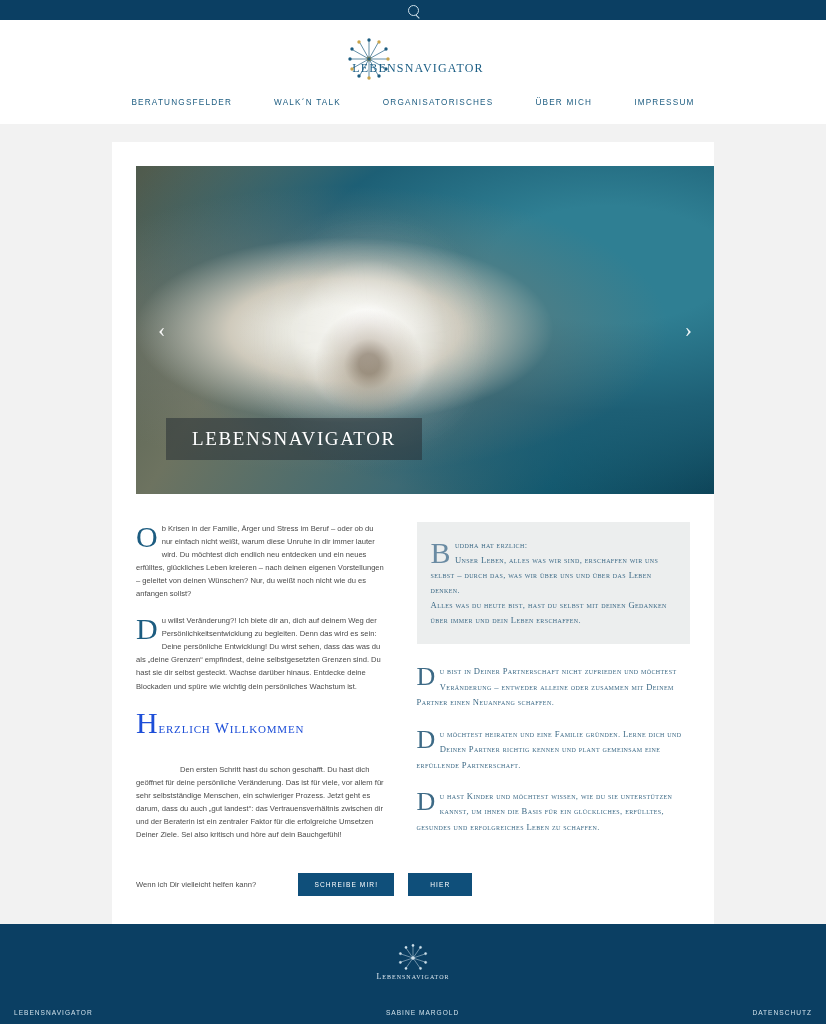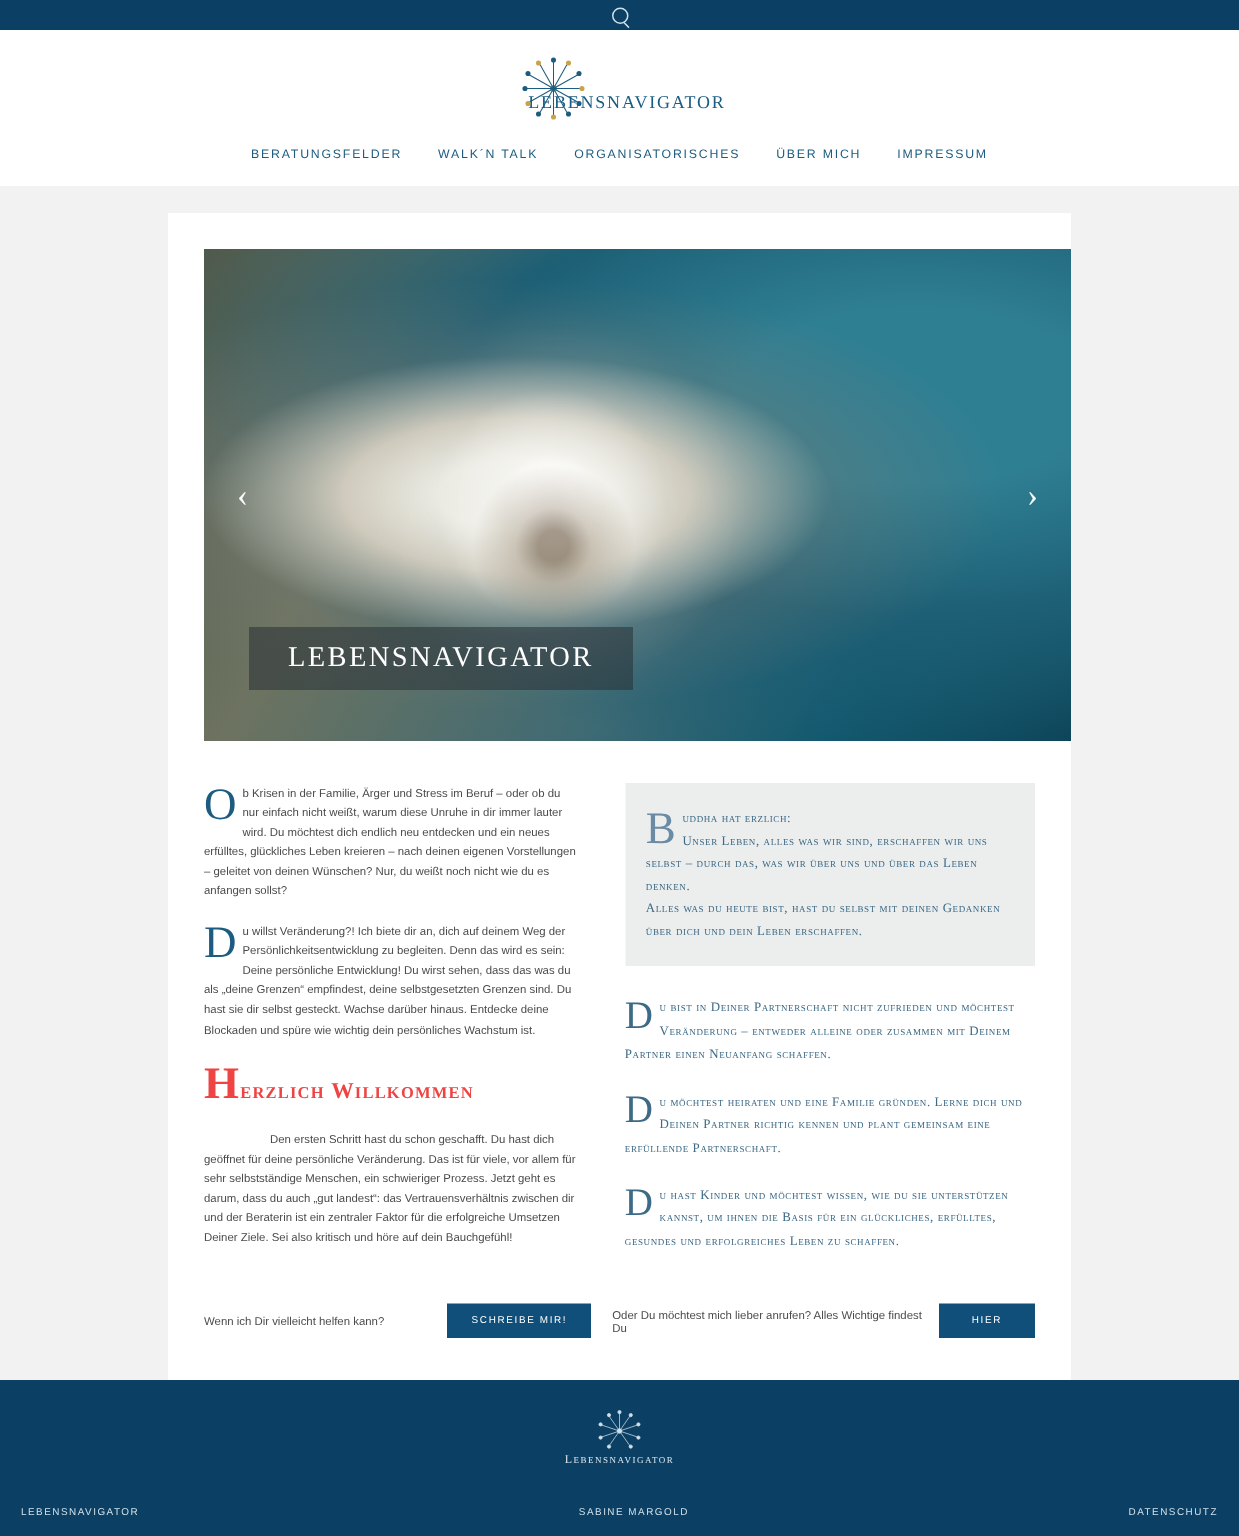--- a/index.html
+++ b/index.html
@@ -65,21 +65,21 @@
     color: #1a5d84;
     font-variant: small-caps;
     text-transform: lowercase;
     margin-top: 16px;
     margin-left: -48px;
   }
 
   .nav {
     display: flex;
     justify-content: center;
-    gap: 24px;
+    gap: 42px;
     margin-top: 12px;
     text-align: right;
   }
   .nav-item {
     font-family: "Liberation Sans", sans-serif;
     font-size: 8.2px;
     letter-spacing: 1.2px;
     color: #1c5c80;
     text-transform: uppercase;
     cursor: pointer;
@@ -181,25 +181,25 @@
     font-family: "Liberation Serif", serif;
     font-size: 30px;
     line-height: 26px;
     color: #1c5c80;
     padding-right: 4px;
     padding-top: 2px;
   }
   h2.welcome {
     font-family: "Liberation Serif", serif;
     font-size: 15px;
-    color: #ef4444;
+    color: #1d4ed8;
     font-variant: small-caps;
     letter-spacing: .8px;
-    margin: 20px 0 16px 0;
-    font-weight: bold;
+    margin: 20px 0 26px 0;
+    font-weight: normal;
   }
   h2.welcome .dc {
     font-size: 30px;
     line-height: 20px;
   }
   .para.indent { text-indent: 44px; }
 
   
   .quote-box {
     background: #eceeee;
@@ -386,42 +386,41 @@
           </h2>
           <p class="para indent">Den ersten Schritt hast du schon geschafft. Du hast dich geöffnet für deine persönliche Veränderung. Das ist für viele, vor allem für sehr selbstständige Menschen, ein schwieriger Prozess. Jetzt geht es darum, dass du auch „gut landest“: das Vertrauensverhältnis zwischen dir und der Beraterin ist ein zentraler Faktor für die erfolgreiche Umsetzen Deiner Ziele. Sei also kritisch und höre auf dein Bauchgefühl!</p>
         </div>
 
         <div class="col-right">
           <div class="quote-box">
             <div class="quote-text">
               <span class="dropcap">B</span><span>uddha hat erzlich:</span>
             </div>
             <div class="quote-text">Unser Leben, alles was wir sind, erschaffen wir uns selbst – durch das, was wir über uns und über das Leben denken.</div>
-            <div class="quote-text">Alles was du heute bist, hast du selbst mit deinen Gedanken über dich und dein Leben erschaffen.</div>
+            <div class="quote-text">Alles was du heute bist, hast du selbst mit deinen Gedanken über immer und dein Leben erschaffen.</div>
           </div>
 
           <div class="bullet">
             <span class="dropcap">D</span><span>u bist in Deiner Partnerschaft nicht zufrieden und möchtest Veränderung – entweder alleine oder zusammen mit Deinem Partner einen Neuanfang schaffen.</span>
           </div>
           <div class="bullet">
             <span class="dropcap">D</span><span>u möchtest heiraten und eine Familie gründen. Lerne dich und Deinen Partner richtig kennen und plant gemeinsam eine erfüllende Partnerschaft.</span>
           </div>
           <div class="bullet">
             <span class="dropcap">D</span><span>u hast Kinder und möchtest wissen, wie du sie unterstützen kannst, um ihnen die Basis für ein glückliches, erfülltes, gesundes und erfolgreiches Leben zu schaffen.</span>
           </div>
         </div>
       </div>
 
       <div class="cta-row">
         <div class="cta cta-left">
           <span class="cta-text">Wenn ich Dir vielleicht helfen kann?</span>
           <span class="btn">Schreibe mir!</span>
         </div>
         <div class="cta cta-right">
-          <span class="cta-text">Oder Du möchtest mich lieber anrufen? Alles Wichtige findest Du</span>
           <span class="btn small">Hier</span>
         </div>
       </div>
 
     </div>
   </div>
 
   <div class="footer">
     <div class="footer-logo">
       <div class="footer-logo-mark">

